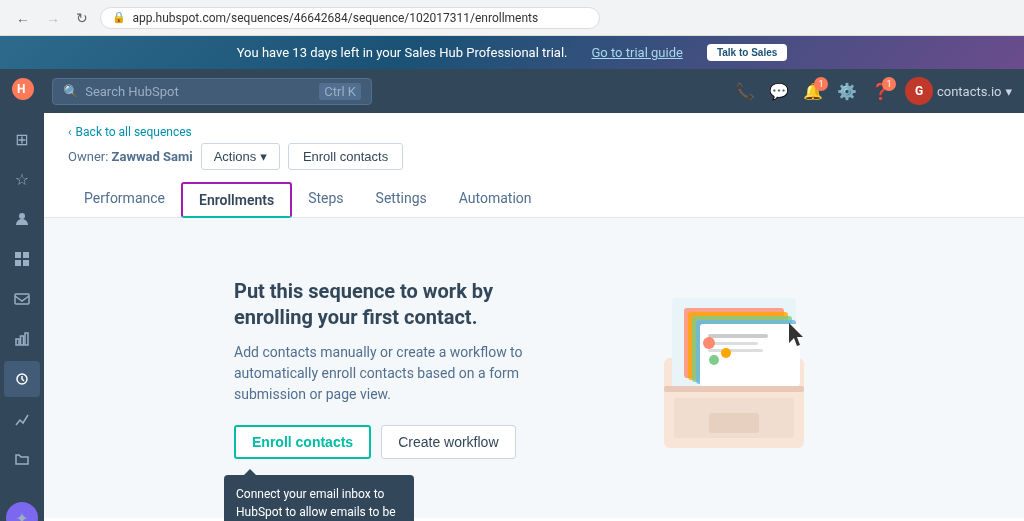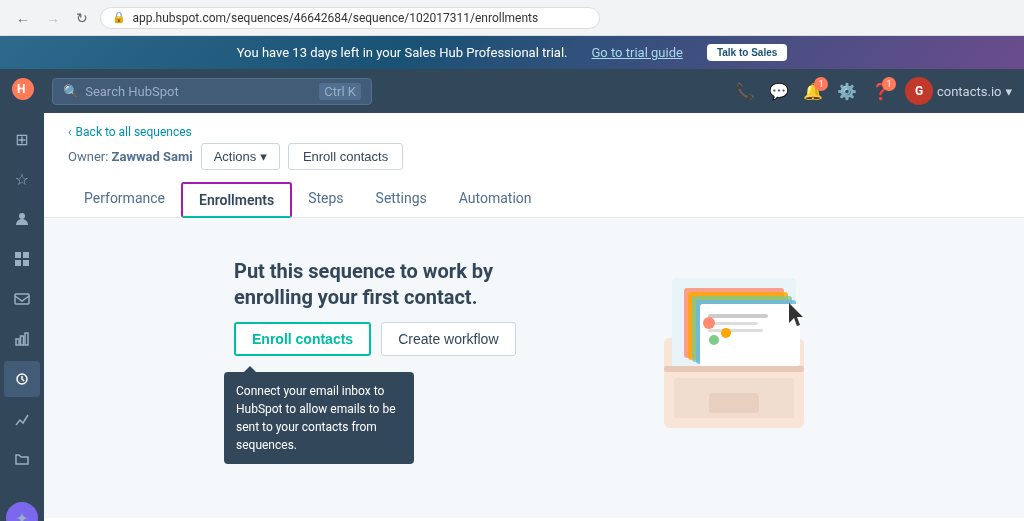--- a/index.html
+++ b/index.html
@@ -250,21 +250,21 @@
       border-bottom: 2px solid #00bda5;
       margin-bottom: -1px;
       background: white;
     }
 
     
     .content-area {
       background: #f5f8fa;
       padding: 40px 24px;
       display: flex;
-      align-items: flex-start;
+      align-items: center;
       justify-content: center;
       gap: 60px;
       min-height: 300px;
     }
 
     .enroll-cta {
       max-width: 340px;
     }
     .enroll-cta h2 {
       font-size: 20px;
@@ -501,20 +501,21 @@
         <div class="tab active">Enrollments</div>
         <div class="tab">Steps</div>
         <div class="tab">Settings</div>
         <div class="tab">Automation</div>
       </div>
     </div>
 
     <div class="content-area">
       <div class="enroll-cta">
         <h2>Put this sequence to work by enrolling your first contact.</h2>
+        <p>Add contacts manually or create a workflow to automatically enroll contacts based on a form submission or page view.</p>
         <div class="cta-buttons">
           <button class="btn-enroll">Enroll contacts</button>
           <button class="btn-workflow">Create workflow</button>
 
           <div class="tooltip-box">
             <div class="tooltip-arrow"></div>
             <span>Connect your email inbox to HubSpot to allow emails to be sent to your contacts from sequences.</span>
             
           </div>
         </div>

